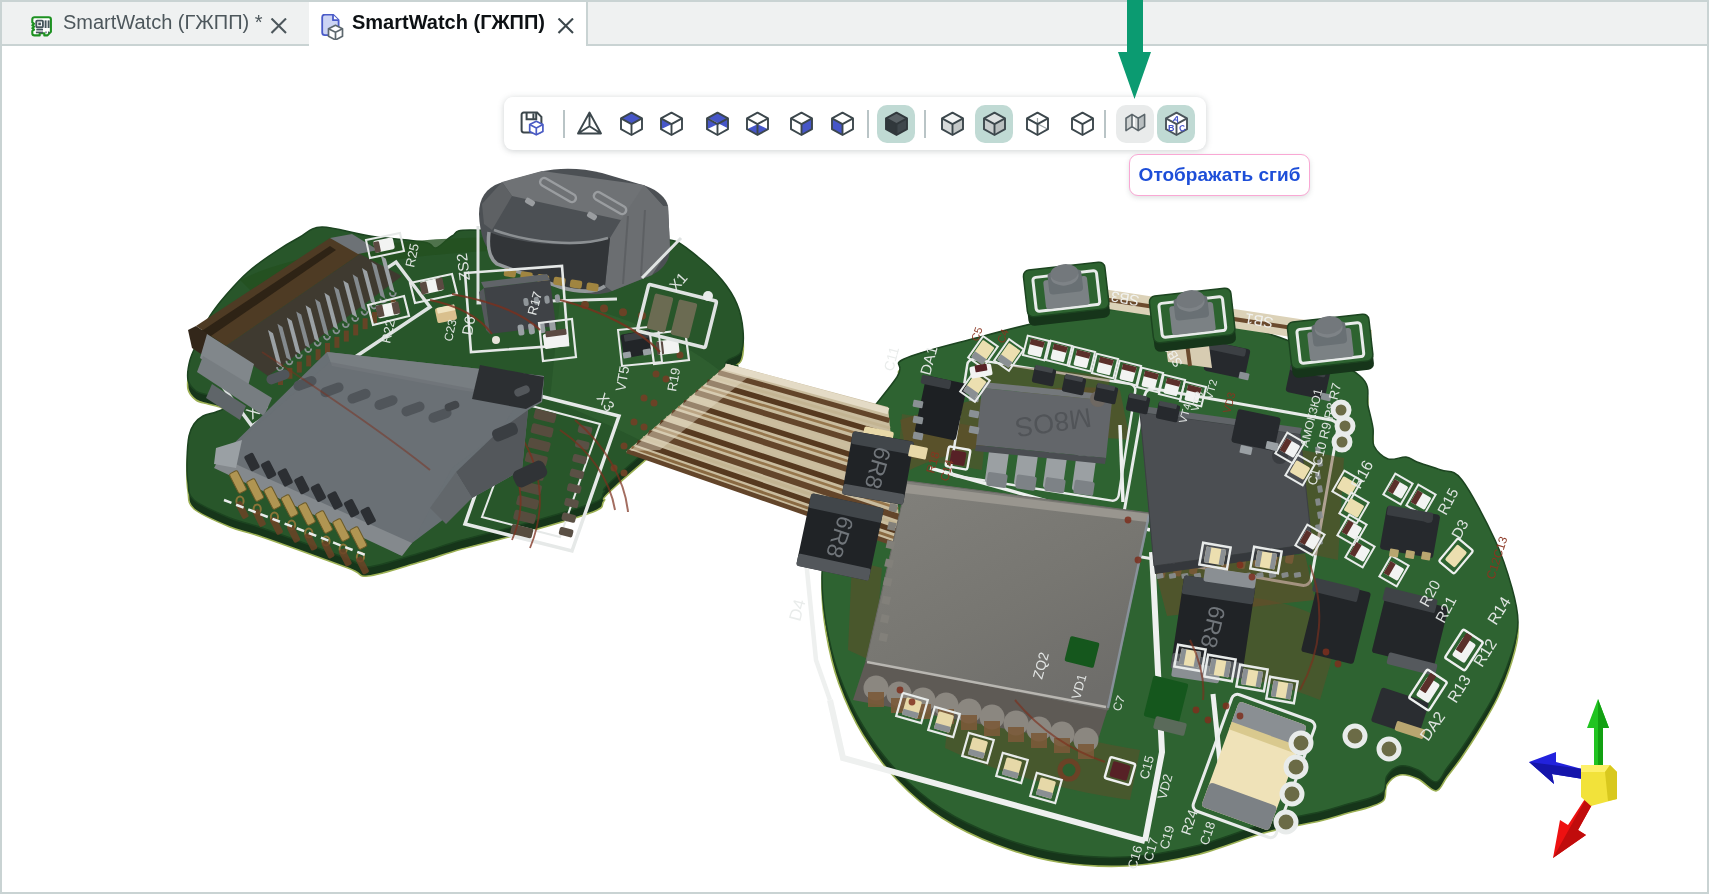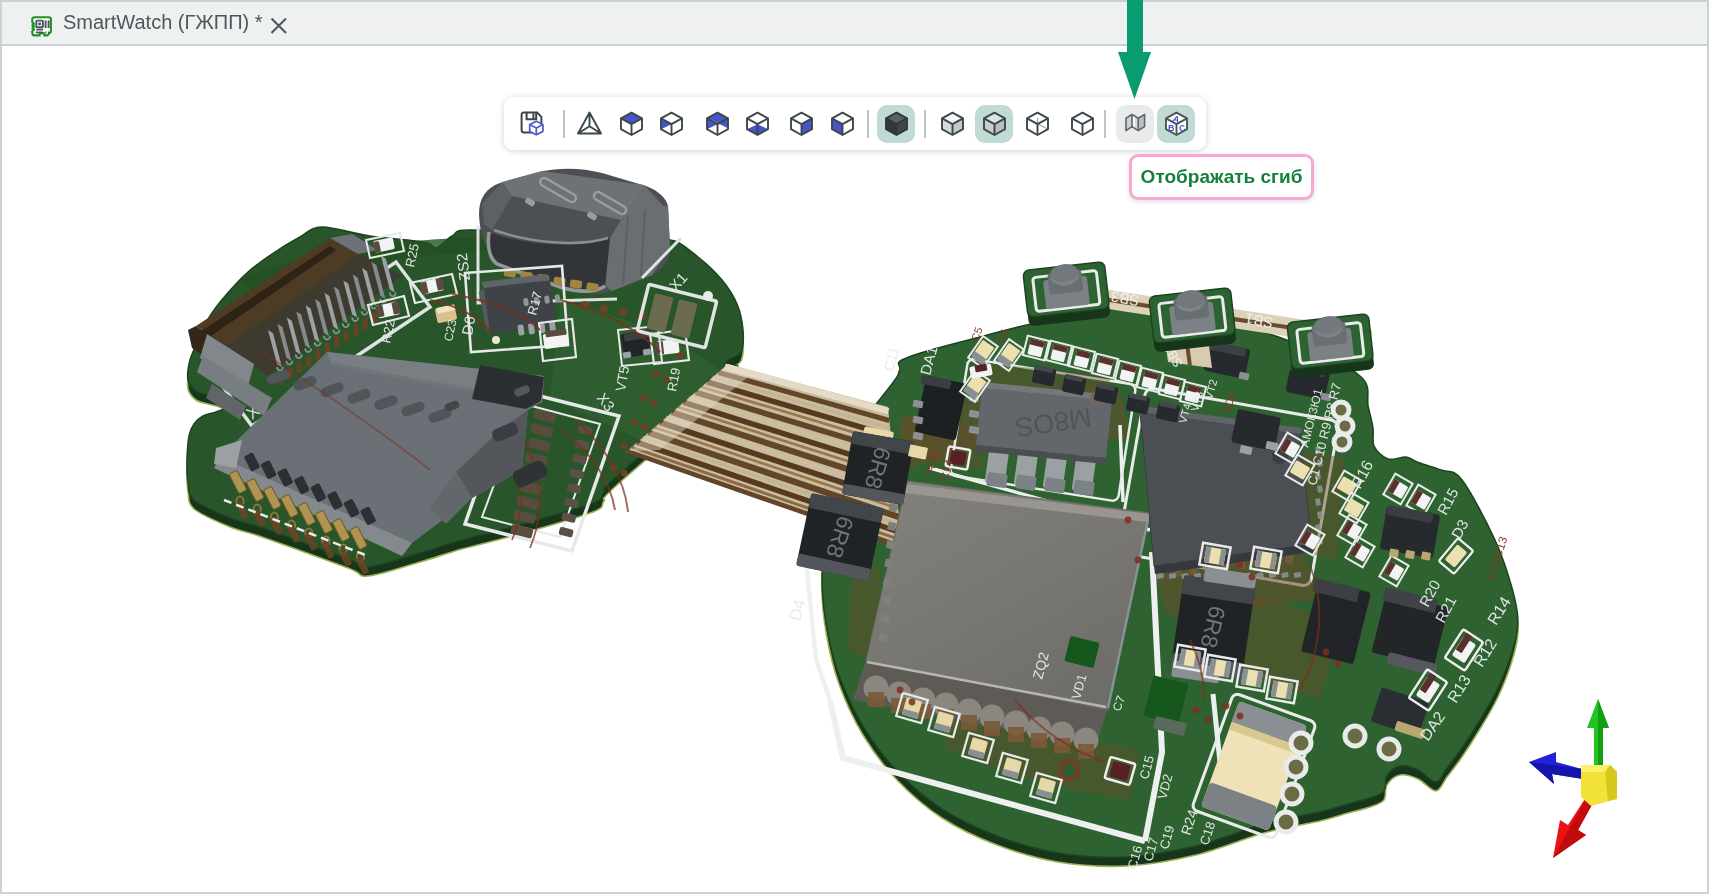--- a/index.html
+++ b/index.html
@@ -13,43 +13,57 @@
   .tab2{position:absolute;left:307px;top:0;width:277px;height:44px;background:#ffffff;
         border-right:2px solid #c9d3d3;}
   .tabtext1{position:absolute;left:61px;top:9px;font-size:20px;color:#4d575c;white-space:nowrap;text-align:center;}
   .tabtext2{position:absolute;left:43px;top:9px;font-size:20px;font-weight:bold;color:#0d1114;white-space:nowrap;}
   .toolbar{position:absolute;left:504px;top:97px;width:702px;height:53px;background:#fff;
        border-radius:9px;box-shadow:0 1px 6px rgba(80,90,95,.28);}
   .tbi{position:absolute;top:8px;width:38px;height:38px;border-radius:10px;z-index:1;}
   .toolbar svg{z-index:2;}
   .sep{position:absolute;top:13px;width:2px;height:28px;background:#b9c4c6;}
   .tooltip{position:absolute;left:1129px;top:154px;width:179px;height:40px;background:#fff;
-       border:3px solid #f9a8d4;border-radius:9px;box-shadow:0 2px 5px rgba(80,90,95,.18);
+       border:1px solid #f9a8d4;border-radius:9px;box-shadow:0 2px 5px rgba(80,90,95,.18);
        display:flex;align-items:center;justify-content:center;
-       font-size:19px;font-weight:bold;color:#15803d;}
+       font-size:19px;font-weight:bold;color:#1d4ed8;}
 </style>
 </head>
 <body>
 <div class="frame"></div>
 <div class="tabbar">
   <div class="tab1">
     <svg style="position:absolute;left:28px;top:13px" width="23" height="23" viewBox="0 0 23 23">
       <path d="M4.5 2.2 h14.2 a2.2 2.2 0 0 1 2.2 2.2 v12.4 l-3.4 3.6 h-3.2 v-2.2 h-4.6 v2.2 H4.5 a2.2 2.2 0 0 1 -2.2-2.2 v-2.2 l1.8-1.4 -1.8-1.4 1.8-1.5 -1.8-1.4 1.8-1.5 -1.8-1.4 V4.4 a2.2 2.2 0 0 1 2.2-2.2 Z" fill="#ffffff" stroke="#1d9121" stroke-width="2.1" stroke-linejoin="round"></path>
       <rect x="6.3" y="5.6" width="6.6" height="6.6" rx="0.8" fill="none" stroke="#46555c" stroke-width="1.9"></rect>
       <rect x="8.3" y="7.6" width="2.6" height="2.6" fill="#46555c"></rect>
       <line x1="15.6" y1="5.4" x2="15.6" y2="13" stroke="#46555c" stroke-width="1.9"></line>
       <line x1="18.6" y1="5.4" x2="18.6" y2="13" stroke="#46555c" stroke-width="1.9"></line>
       <line x1="6.3" y1="14.6" x2="13" y2="14.6" stroke="#46555c" stroke-width="1.7"></line>
       <line x1="5.9" y1="17.4" x2="13" y2="17.4" stroke="#46555c" stroke-width="1.7"></line>
       <line x1="15.4" y1="17.4" x2="16.6" y2="17.4" stroke="#46555c" stroke-width="1.7"></line>
       <line x1="18" y1="17.4" x2="19.2" y2="17.4" stroke="#46555c" stroke-width="1.7"></line>
     </svg>
     <div class="tabtext1">SmartWatch (ГЖПП) *</div>
     <svg style="position:absolute;left:267px;top:16px" width="20" height="16" viewBox="0 0 20 16">
       <path d="M2.5 0.5 L17 15 M17 0.5 L2.5 15" stroke="#4d575c" stroke-width="2.1"></path>
+    </svg>
+  </div>
+  <div class="tab2">
+    <svg style="position:absolute;left:10px;top:12px" width="26" height="26" viewBox="0 0 26 26">
+      <path d="M3.2 3.2 a2.6 2.6 0 0 1 2.6 -2.6 h8.2 l5.6 5.6 v12.4 a2.6 2.6 0 0 1 -2.6 2.6 h-11.2 a2.6 2.6 0 0 1 -2.6 -2.6 Z" fill="#ccd4f4" stroke="#4a5bc8" stroke-width="1.8" stroke-linejoin="round"></path>
+      <path d="M14 0.8 v5.4 h5.6" fill="#ffffff" stroke="#4a5bc8" stroke-width="1.8" stroke-linejoin="round"></path>
+      <g transform="translate(8.5,10.5)">
+        <path d="M8 0.8 L15 4.3 L15 11.7 L8 15.4 L1 11.7 L1 4.3 Z" fill="#ffffff" stroke="#5d686e" stroke-width="1.7" stroke-linejoin="round"></path>
+        <path d="M1 4.3 L8 7.8 L15 4.3 M8 7.8 L8 15.4" fill="none" stroke="#5d686e" stroke-width="1.7" stroke-linejoin="round"></path>
+      </g>
+    </svg>
+    <div class="tabtext2">SmartWatch (ГЖПП)</div>
+    <svg style="position:absolute;left:247px;top:16px" width="20" height="16" viewBox="0 0 20 16">
+      <path d="M2.5 0.5 L17 15 M17 0.5 L2.5 15" stroke="#3c474c" stroke-width="2.1"></path>
     </svg>
   </div>
 </div>
 
 <svg id="scene" style="position:absolute;left:2px;top:46px" width="1705px" height="846px" viewBox="2 46 1705 846">
 <g transform="translate(0,9)">
       <path d="M322.0,227.0 C333.7,226.8 353.0,233.5 370.0,236.0 C387.0,238.5 413.0,240.0 424.0,242.0 C435.0,244.0 431.3,249.0 436.0,248.0 C440.7,247.0 446.3,239.0 452.0,236.0 C457.7,233.0 452.0,230.0 470.0,230.0 C488.0,230.0 531.7,232.0 560.0,236.0 C588.3,240.0 621.7,253.3 640.0,254.0 C658.3,254.7 660.3,239.5 670.0,240.0 C679.7,240.5 689.3,250.3 698.0,257.0 C706.7,263.7 715.5,272.2 722.0,280.0 C728.5,287.8 733.5,295.7 737.0,304.0 C740.5,312.3 742.3,322.0 743.0,330.0 C743.7,338.0 743.5,347.0 741.0,352.0 C738.5,357.0 730.7,357.7 728.0,360.0 C725.3,362.3 724.5,363.3 725.0,366.0 C725.5,368.7 749.2,357.5 731.0,376.0 C712.8,394.5 637.2,457.7 616.0,477.0 C594.8,496.3 607.8,487.7 604.0,492.0 C600.2,496.3 607.0,497.5 593.0,503.0 C579.0,508.5 541.8,518.8 520.0,525.0 C498.2,531.2 478.7,535.3 462.0,540.0 C445.3,544.7 435.7,548.5 420.0,553.0 C404.3,557.5 380.0,566.0 368.0,567.0 C356.0,568.0 365.7,565.5 348.0,559.0 C330.3,552.5 281.7,534.8 262.0,528.0 C242.3,521.2 241.3,522.7 230.0,518.0 C218.7,513.3 201.0,506.0 194.0,500.0 C187.0,494.0 189.2,488.7 188.0,482.0 C186.8,475.3 186.8,467.7 187.0,460.0 C187.2,452.3 187.8,442.0 189.0,436.0 C190.2,430.0 191.7,427.3 194.0,424.0 C196.3,420.7 199.3,418.0 203.0,416.0 C206.7,414.0 212.2,413.5 216.0,412.0 C219.8,410.5 225.0,409.2 226.0,407.0 C227.0,404.8 225.0,401.0 222.0,399.0 C219.0,397.0 212.3,396.3 208.0,395.0 C203.7,393.7 199.3,393.5 196.0,391.0 C192.7,388.5 189.0,385.2 188.0,380.0 C187.0,374.8 188.3,366.5 190.0,360.0 C191.7,353.5 194.7,348.3 198.0,341.0 C201.3,333.7 205.3,323.7 210.0,316.0 C214.7,308.3 219.7,302.3 226.0,295.0 C232.3,287.7 239.8,279.2 248.0,272.0 C256.2,264.8 266.3,257.8 275.0,252.0 C283.7,246.2 292.2,241.2 300.0,237.0 C307.8,232.8 310.3,227.2 322.0,227.0 Z" fill="#16351a" stroke="#9db155" stroke-width="1.6"></path>
     </g>
 <path d="M322.0,227.0 C333.7,226.8 353.0,233.5 370.0,236.0 C387.0,238.5 413.0,240.0 424.0,242.0 C435.0,244.0 431.3,249.0 436.0,248.0 C440.7,247.0 446.3,239.0 452.0,236.0 C457.7,233.0 452.0,230.0 470.0,230.0 C488.0,230.0 531.7,232.0 560.0,236.0 C588.3,240.0 621.7,253.3 640.0,254.0 C658.3,254.7 660.3,239.5 670.0,240.0 C679.7,240.5 689.3,250.3 698.0,257.0 C706.7,263.7 715.5,272.2 722.0,280.0 C728.5,287.8 733.5,295.7 737.0,304.0 C740.5,312.3 742.3,322.0 743.0,330.0 C743.7,338.0 743.5,347.0 741.0,352.0 C738.5,357.0 730.7,357.7 728.0,360.0 C725.3,362.3 724.5,363.3 725.0,366.0 C725.5,368.7 749.2,357.5 731.0,376.0 C712.8,394.5 637.2,457.7 616.0,477.0 C594.8,496.3 607.8,487.7 604.0,492.0 C600.2,496.3 607.0,497.5 593.0,503.0 C579.0,508.5 541.8,518.8 520.0,525.0 C498.2,531.2 478.7,535.3 462.0,540.0 C445.3,544.7 435.7,548.5 420.0,553.0 C404.3,557.5 380.0,566.0 368.0,567.0 C356.0,568.0 365.7,565.5 348.0,559.0 C330.3,552.5 281.7,534.8 262.0,528.0 C242.3,521.2 241.3,522.7 230.0,518.0 C218.7,513.3 201.0,506.0 194.0,500.0 C187.0,494.0 189.2,488.7 188.0,482.0 C186.8,475.3 186.8,467.7 187.0,460.0 C187.2,452.3 187.8,442.0 189.0,436.0 C190.2,430.0 191.7,427.3 194.0,424.0 C196.3,420.7 199.3,418.0 203.0,416.0 C206.7,414.0 212.2,413.5 216.0,412.0 C219.8,410.5 225.0,409.2 226.0,407.0 C227.0,404.8 225.0,401.0 222.0,399.0 C219.0,397.0 212.3,396.3 208.0,395.0 C203.7,393.7 199.3,393.5 196.0,391.0 C192.7,388.5 189.0,385.2 188.0,380.0 C187.0,374.8 188.3,366.5 190.0,360.0 C191.7,353.5 194.7,348.3 198.0,341.0 C201.3,333.7 205.3,323.7 210.0,316.0 C214.7,308.3 219.7,302.3 226.0,295.0 C232.3,287.7 239.8,279.2 248.0,272.0 C256.2,264.8 266.3,257.8 275.0,252.0 C283.7,246.2 292.2,241.2 300.0,237.0 C307.8,232.8 310.3,227.2 322.0,227.0 Z" fill="#28562a" stroke="#1c4420" stroke-width="1.5"></path>
 <path d="M240,280 C300,250 420,235 520,238 L560,250 C450,248 330,262 260,300 Z" fill="#23501f" opacity="0.8"></path>

